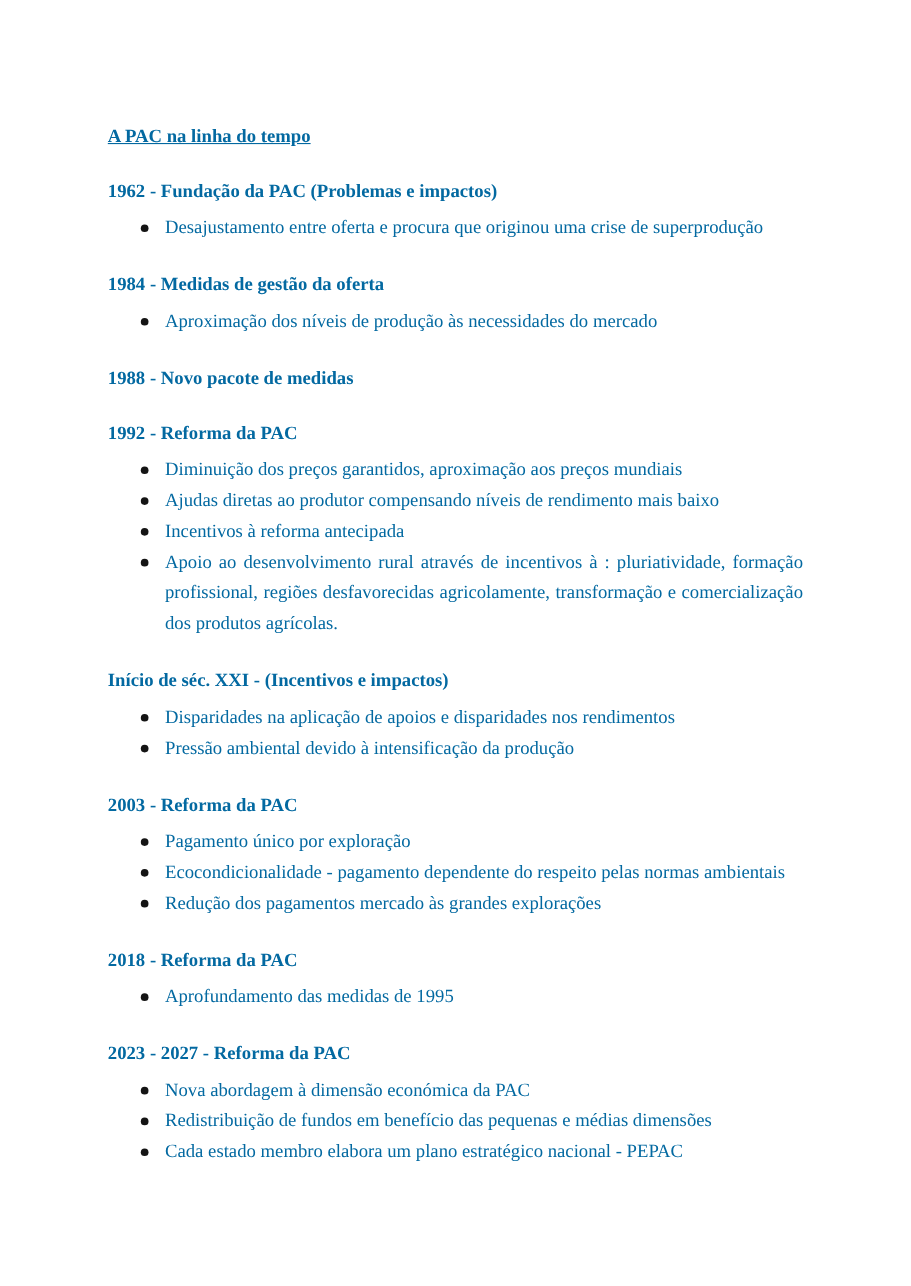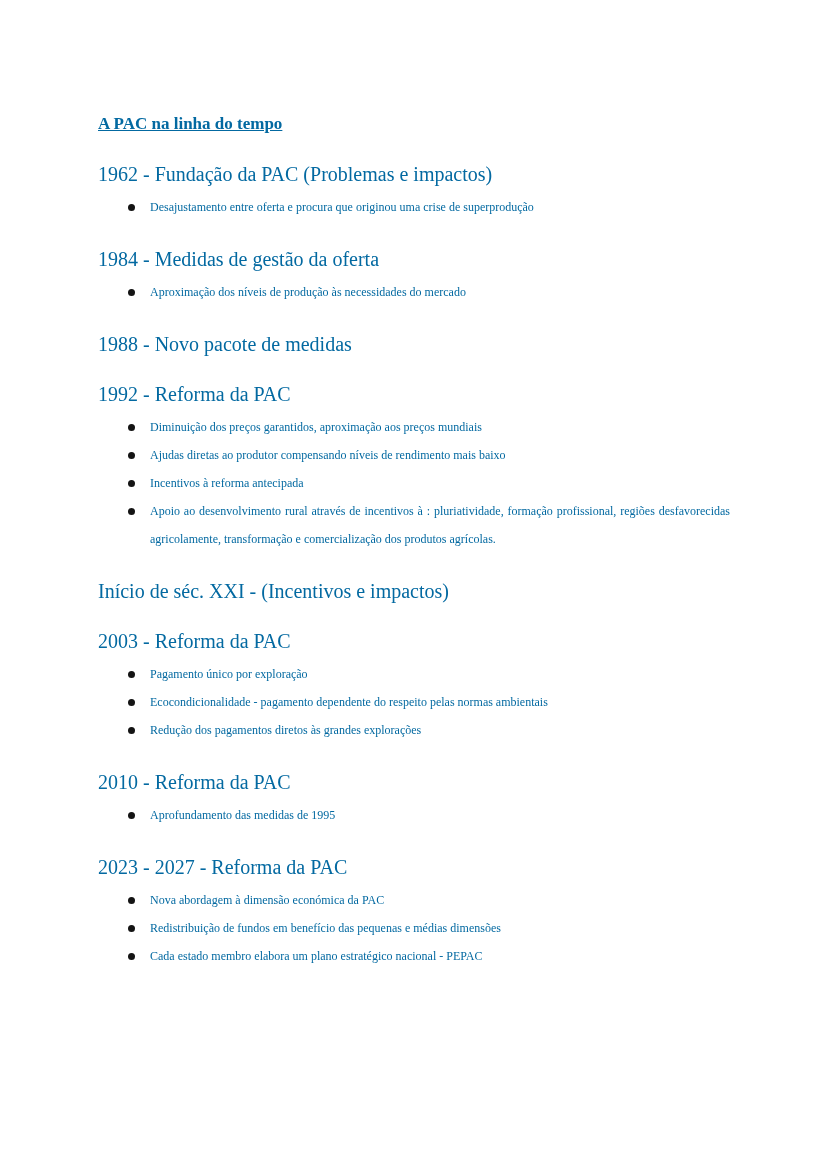--- a/index.html
+++ b/index.html
@@ -20,33 +20,33 @@
     overflow: hidden;
   }
   .doc-title {
     font-size: 17px;
     font-weight: bold;
     text-decoration: underline;
     margin: 0 0 6px 0;
     line-height: 24px;
   }
   .section-heading {
-    font-size: 20px;
-    font-weight: normal;
+    font-size: 17px;
+    font-weight: bold;
     margin: 26px 0 7px 0;
     line-height: 24px;
   }
   ul.bullet-list {
     margin: 0;
     padding: 0 0 0 38px;
     list-style: none;
   }
   li.bullet-item {
     position: relative;
-    font-size: 12px;
+    font-size: 17px;
     line-height: 28px;
     text-align: justify;
     padding-left: 14px;
     margin: 0;
   }
   li.bullet-item::before {
     content: "";
     position: absolute;
     left: -8px;
     top: 11px;
@@ -74,27 +74,31 @@
       <h2 class="section-heading">1992 - Reforma da PAC</h2>
       <ul class="bullet-list">
         <li class="bullet-item">Diminuição dos preços garantidos, aproximação aos preços mundiais</li>
         <li class="bullet-item">Ajudas diretas ao produtor compensando níveis de rendimento mais baixo</li>
         <li class="bullet-item">Incentivos à reforma antecipada</li>
       </ul>
       <ul class="bullet-list">
         <li class="bullet-item">Apoio ao desenvolvimento rural através de incentivos à : pluriatividade, formação profissional, regiões desfavorecidas agricolamente, transformação e comercialização dos produtos agrícolas.</li>
       </ul>
       <h2 class="section-heading">Início de séc. XXI - (Incentivos e impactos)</h2>
+      <ul class="bullet-list">
+        <li class="bullet-item">Disparidades na aplicação de apoios e disparidades nos rendimentos</li>
+        <li class="bullet-item">Pressão ambiental devido à intensificação da produção</li>
+      </ul>
       <h2 class="section-heading">2003 - Reforma da PAC</h2>
       <ul class="bullet-list">
         <li class="bullet-item">Pagamento único por exploração</li>
         <li class="bullet-item">Ecocondicionalidade - pagamento dependente do respeito pelas normas ambientais</li>
-        <li class="bullet-item">Redução dos pagamentos diretos às grandes explorações</li>
+        <li class="bullet-item">Redução dos pagamentos mercado às grandes explorações</li>
       </ul>
-      <h2 class="section-heading">2010 - Reforma da PAC</h2>
+      <h2 class="section-heading">2018 - Reforma da PAC</h2>
       <ul class="bullet-list">
         <li class="bullet-item">Aprofundamento das medidas de 1995</li>
       </ul>
       <h2 class="section-heading">2023 - 2027 - Reforma da PAC</h2>
       <ul class="bullet-list">
         <li class="bullet-item">Nova abordagem à dimensão económica da PAC</li>
         <li class="bullet-item">Redistribuição de fundos em benefício das pequenas e médias dimensões</li>
         <li class="bullet-item">Cada estado membro elabora um plano estratégico nacional - PEPAC</li>
       </ul>
     </div>

